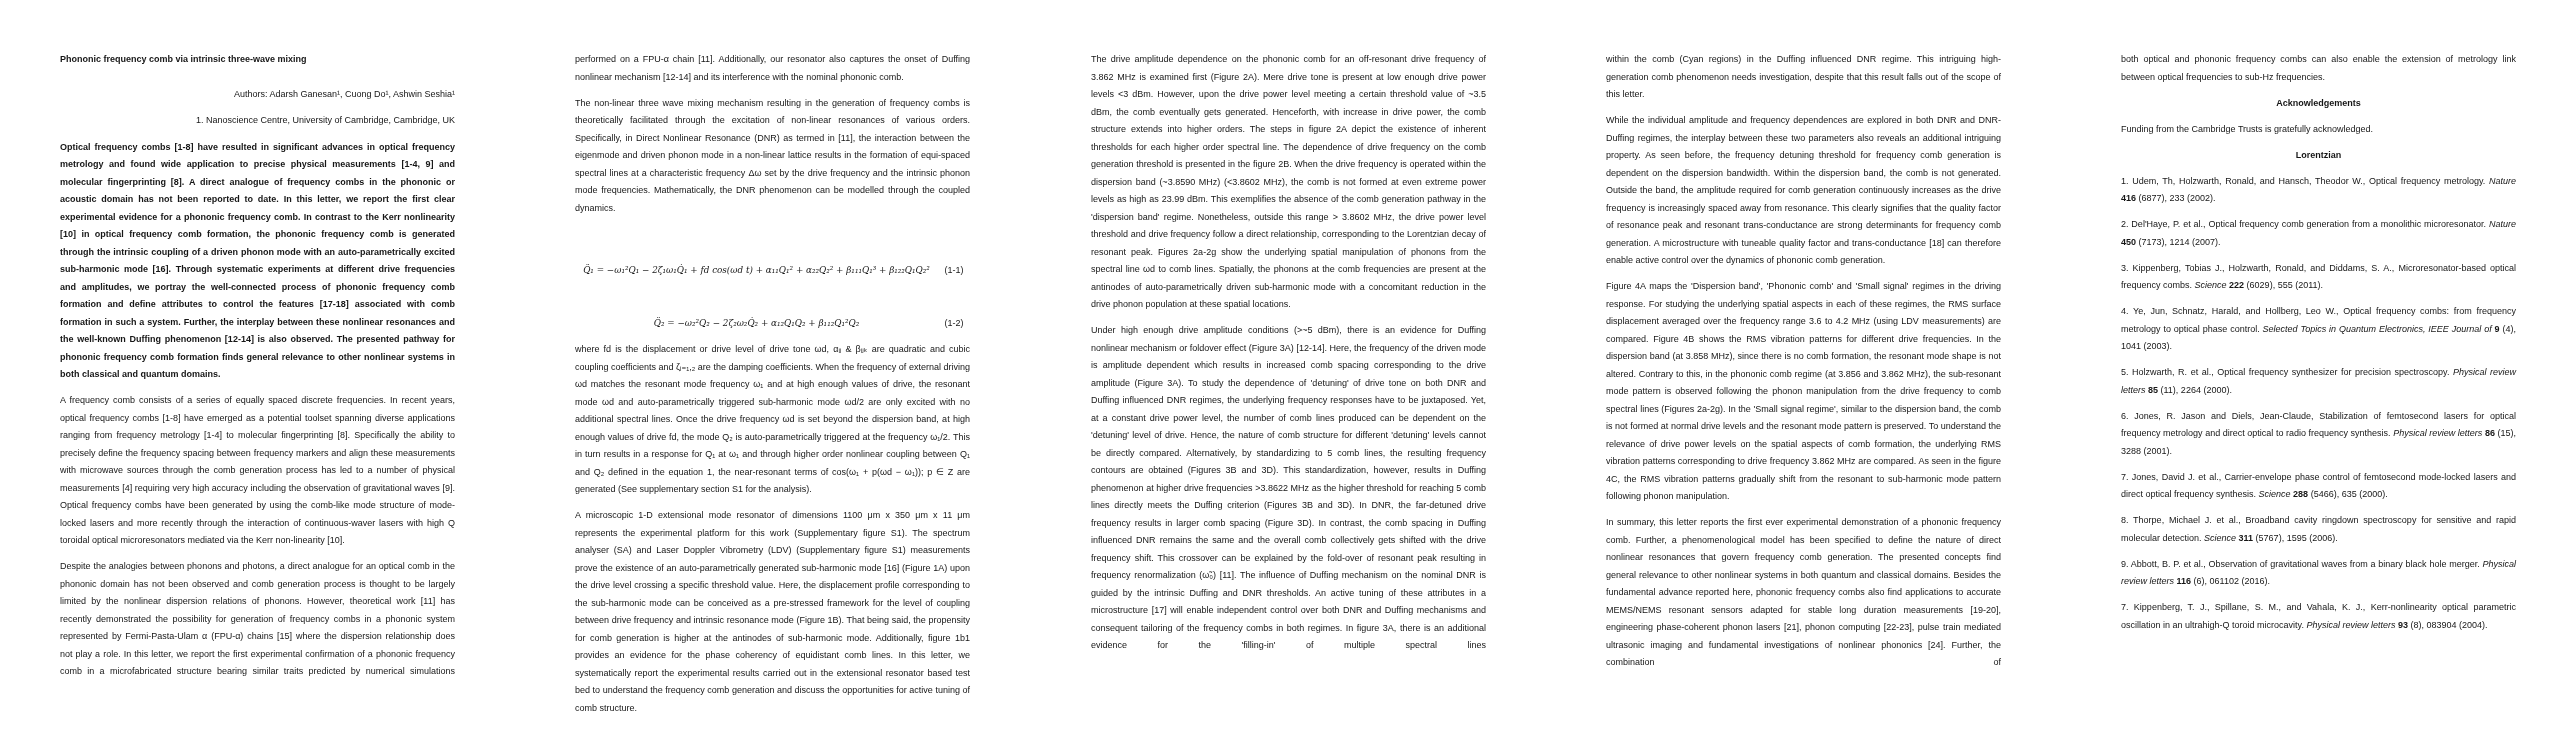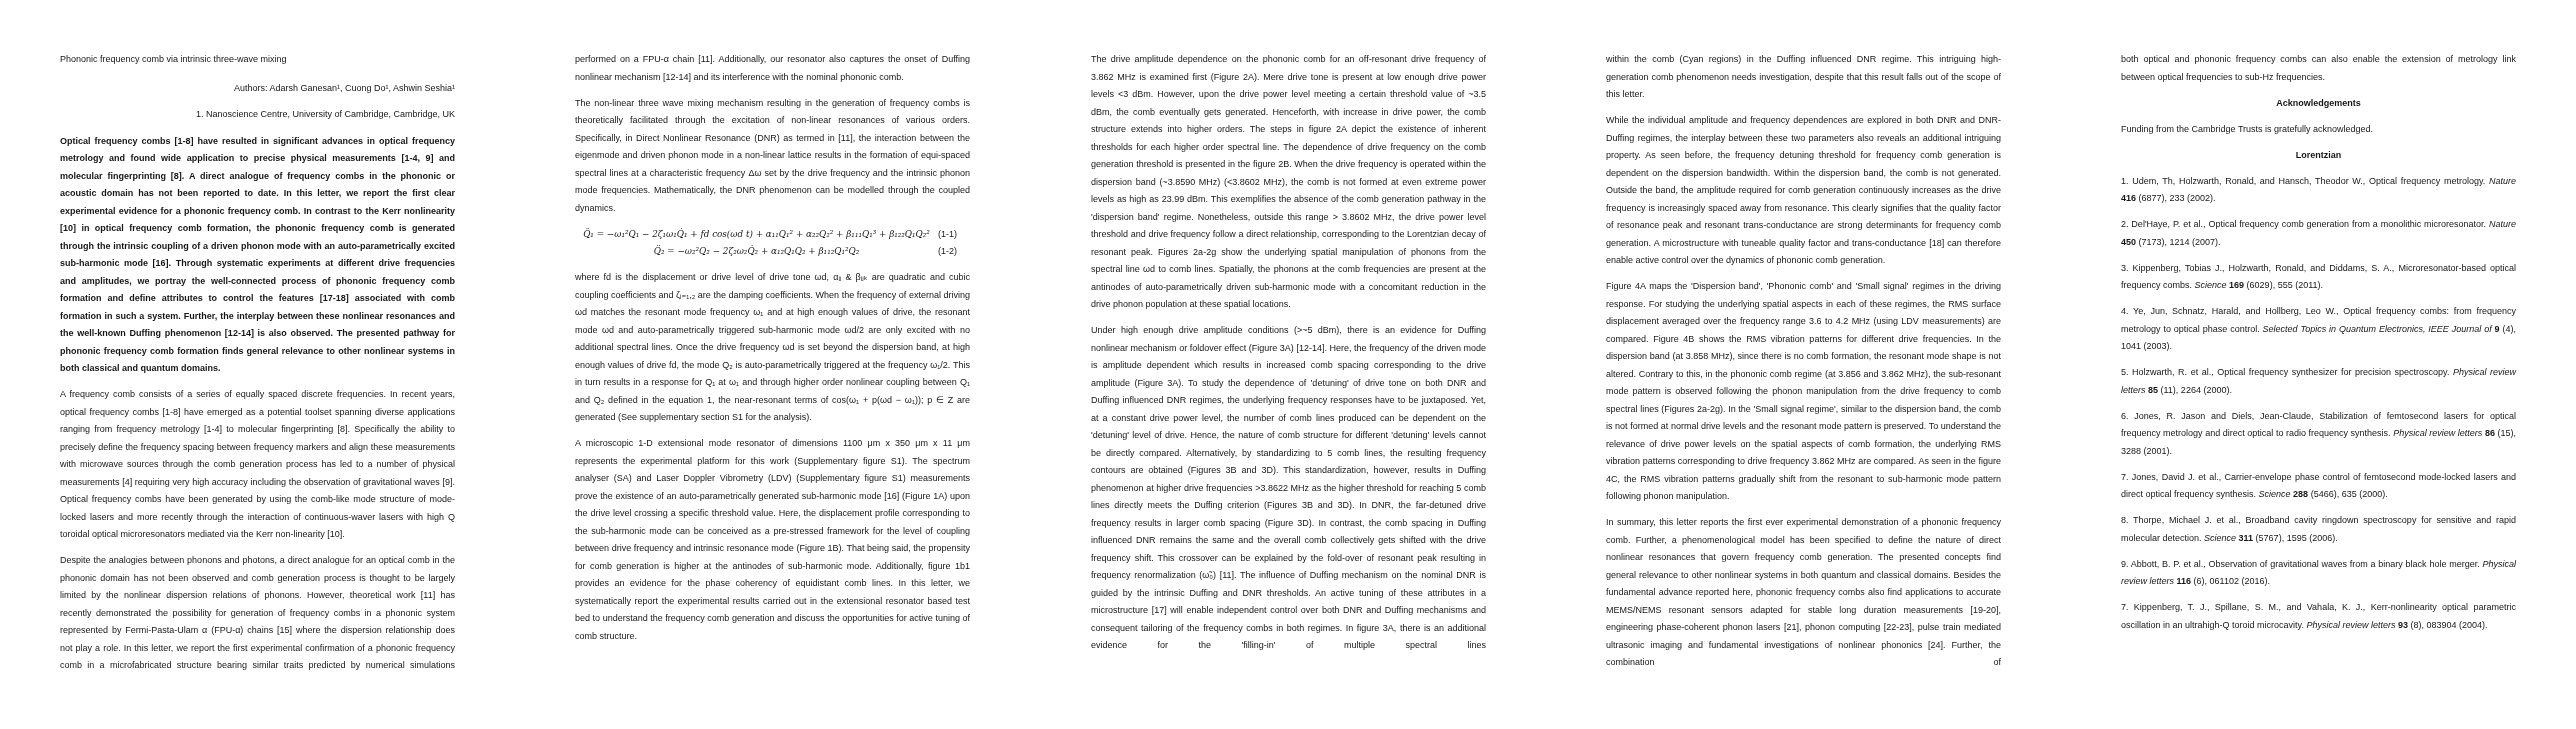--- a/index.html
+++ b/index.html
@@ -22,34 +22,34 @@
   #page-2 { left: 575px; }
   #page-3 { left: 1091px; }
   #page-4 { left: 1606px; }
   #page-5 { left: 2121px; }
   p {
     margin: 0 0 8.5px 0;
     font-size: 9px;
     line-height: 17.5px;
     text-align: justify;
   }
-  .title { font-weight: normal; margin-bottom: 11px; }
+  .title { font-weight: bold; margin-bottom: 17px; }
   .meta  { text-align: right; margin-bottom: 9px; }
   .abstract { font-weight: bold; }
   .cont { text-align-last: justify; }
   .heading { font-weight: bold; text-align: center; }
   .eqs { margin: 1.2px 0 8.5px 0; }
   .eqrow { display: flex; align-items: baseline; }
   .eqbody {
     flex: 1; text-align: center;
     font-family: "DejaVu Serif", serif;
     font-style: italic;
-    font-size: 8.8px; line-height: 17.6px;
+    font-size: 8.8px; line-height: 17.6px; margin-top: 36px;
   }
-  .eqnum { width: 32px; text-align: left; font-size: 9px; line-height: 17.6px; }
+  .eqnum { width: 32px; text-align: center; font-size: 9px; line-height: 17.6px; }
   .it { font-style: italic; }
   .b  { font-weight: bold; }
 </style>
 </head>
 <body>
 
 <div class="page" id="page-1">
   <p class="title">Phononic frequency comb via intrinsic three-wave mixing</p>
   <p class="meta">Authors: Adarsh Ganesan¹, Cuong Do¹, Ashwin Seshia¹</p>
   <p class="meta">1. Nanoscience Centre, University of Cambridge, Cambridge, UK</p>
@@ -88,21 +88,21 @@
 </div>
 
 <div class="page" id="page-5">
   <p>both optical and phononic frequency combs can also enable the extension of metrology link between optical frequencies to sub-Hz frequencies.</p>
   <p class="heading">Acknowledgements</p>
   <p>Funding from the Cambridge Trusts is gratefully acknowledged.</p>
   <p class="heading">Lorentzian</p>
 
   <p class="ref"><span>1. Udem, Th, Holzwarth, Ronald, and Hansch, Theodor W., Optical frequency metrology. </span><span class="it">Nature</span><span class="b"> 416</span><span> (6877), 233 (2002).</span></p>
   <p class="ref"><span>2. Del'Haye, P. et al., Optical frequency comb generation from a monolithic microresonator. </span><span class="it">Nature</span><span class="b"> 450</span><span> (7173), 1214 (2007).</span></p>
-  <p class="ref"><span>3. Kippenberg, Tobias J., Holzwarth, Ronald, and Diddams, S. A., Microresonator-based optical frequency combs. </span><span class="it">Science</span><span class="b"> 169</span><span> (6029), 555 (2011).</span></p>
+  <p class="ref"><span>3. Kippenberg, Tobias J., Holzwarth, Ronald, and Diddams, S. A., Microresonator-based optical frequency combs. </span><span class="it">Science</span><span class="b"> 222</span><span> (6029), 555 (2011).</span></p>
   <p class="ref"><span>4. Ye, Jun, Schnatz, Harald, and Hollberg, Leo W., Optical frequency combs: from frequency metrology to optical phase control. </span><span class="it">Selected Topics in Quantum Electronics, IEEE Journal of</span><span class="b"> 9</span><span> (4), 1041 (2003).</span></p>
   <p class="ref"><span>5. Holzwarth, R. et al., Optical frequency synthesizer for precision spectroscopy. </span><span class="it">Physical review letters</span><span class="b"> 85</span><span> (11), 2264 (2000).</span></p>
   <p class="ref"><span>6. Jones, R. Jason and Diels, Jean-Claude, Stabilization of femtosecond lasers for optical frequency metrology and direct optical to radio frequency synthesis. </span><span class="it">Physical review letters</span><span class="b"> 86</span><span> (15), 3288 (2001).</span></p>
   <p class="ref"><span>7. Jones, David J. et al., Carrier-envelope phase control of femtosecond mode-locked lasers and direct optical frequency synthesis. </span><span class="it">Science</span><span class="b"> 288</span><span> (5466), 635 (2000).</span></p>
   <p class="ref"><span>8. Thorpe, Michael J. et al., Broadband cavity ringdown spectroscopy for sensitive and rapid molecular detection. </span><span class="it">Science</span><span class="b"> 311</span><span> (5767), 1595 (2006).</span></p>
   <p class="ref"><span>9. Abbott, B. P. et al., Observation of gravitational waves from a binary black hole merger. </span><span class="it">Physical review letters</span><span class="b"> 116</span><span> (6), 061102 (2016).</span></p>
   <p class="ref"><span>7. Kippenberg, T. J., Spillane, S. M., and Vahala, K. J., Kerr-nonlinearity optical parametric oscillation in an ultrahigh-Q toroid microcavity. </span><span class="it">Physical review letters</span><span class="b"> 93</span><span> (8), 083904 (2004).</span></p>
 </div>
 
 

